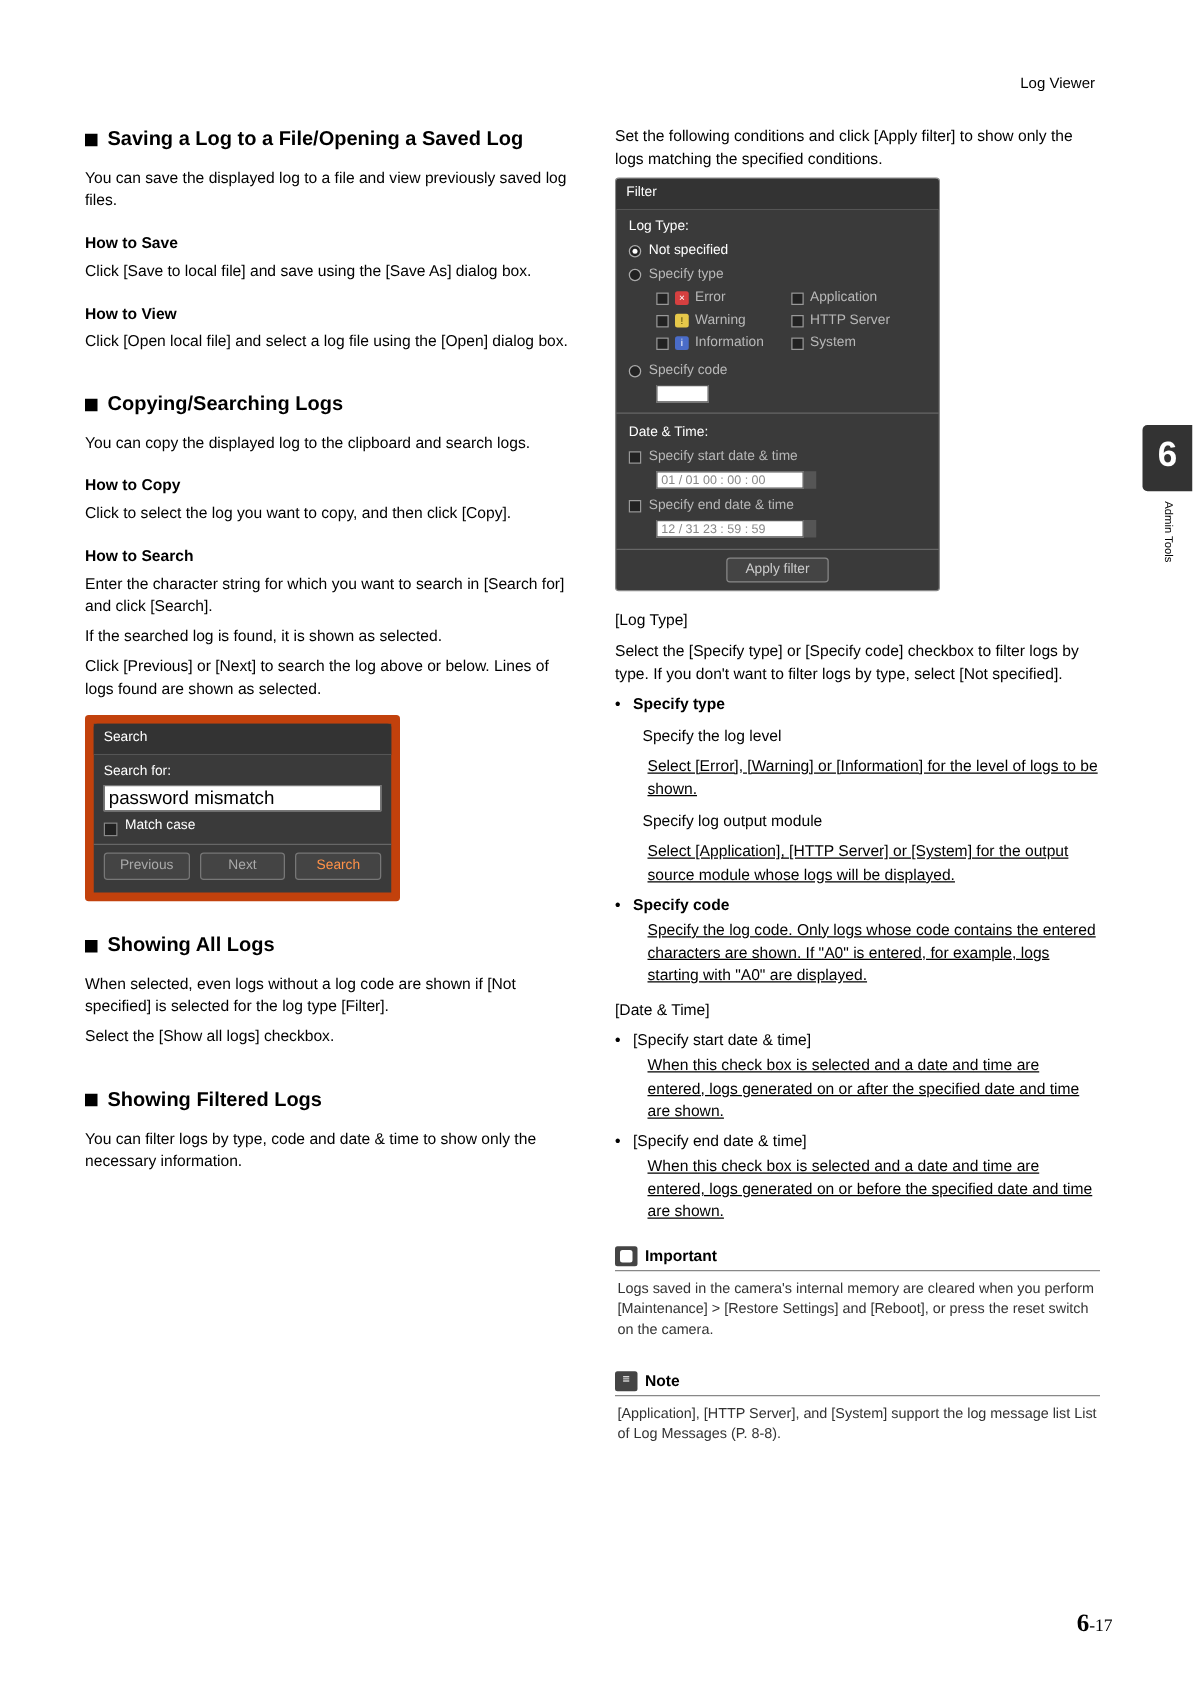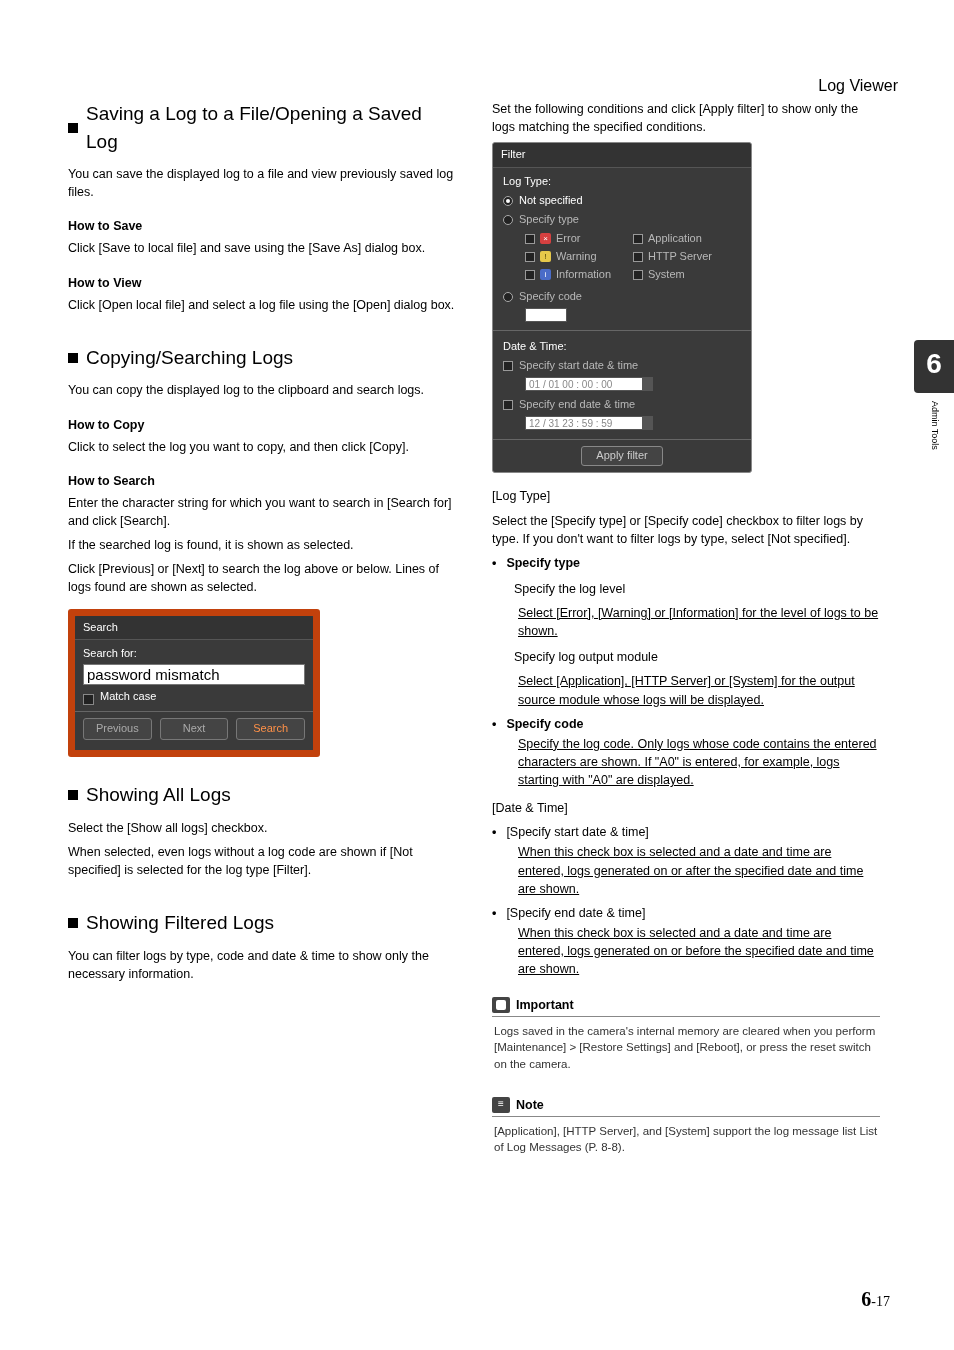--- a/index.html
+++ b/index.html
@@ -11,21 +11,21 @@
     width: 954px;
     height: 1350px;
     position: relative;
     line-height: 1.45;
   }
   .page {
     padding: 56px 60px 40px 68px;
     position: relative;
     height: 100%;
   }
-  .topline { position: absolute; top: 58px; right: 56px; font-size: 16px; margin-top: 16px; }
+  .topline { position: absolute; top: 58px; right: 78px; font-size: 12px; }
   .columns { display: flex; gap: 36px; margin-top: 44px; }
   .col { width: 388px; }
   .side-tab {
     position: absolute;
     right: 0;
     top: 340px;
     width: 40px;
   }
   .tab-num {
     background: #333;
@@ -39,22 +39,22 @@
   }
   .tab-txt {
     writing-mode: vertical-rl;
     font-size: 9px;
     color: #000;
     margin-top: 8px;
     margin-left: 14px;
   }
   .h2 {
     font-family: "Arial Narrow", Arial, sans-serif;
-    font-size: 19px;
-    font-weight: normal;
+    font-size: 16px;
+    font-weight: bold;
     margin-bottom: 10px;
     display: flex;
     align-items: center;
     gap: 8px;
   }
   .sq { display:inline-block; width:10px; height:10px; background:#000; flex:none; }
   .h3 { font-weight: bold; font-size: 12.5px; margin: 16px 0 4px 0; }
   p { margin-bottom: 6px; }
   .bullet-row { display:flex; gap:10px; margin:6px 0 2px 0; }
   .bullet-dot { font-weight:bold; }
@@ -190,22 +190,22 @@
           </div>
         </div>
       </div>
 
       <div class="section-gap"></div>
 
       <div class="h2">
         <span class="sq"></span>
         <span>Showing All Logs</span>
       </div>
+      <p>When selected, even logs without a log code are shown if [Not specified] is selected for the log type [Filter].</p>
       <p>Select the [Show all logs] checkbox.</p>
-      <p>When selected, even logs without a log code are shown if [Not specified] is selected for the log type [Filter].</p>
 
       <div class="section-gap"></div>
 
       <div class="h2">
         <span class="sq"></span>
         <span>Showing Filtered Logs</span>
       </div>
       <p>You can filter logs by type, code and date &amp; time to show only the necessary information.</p>
     </div>
 

